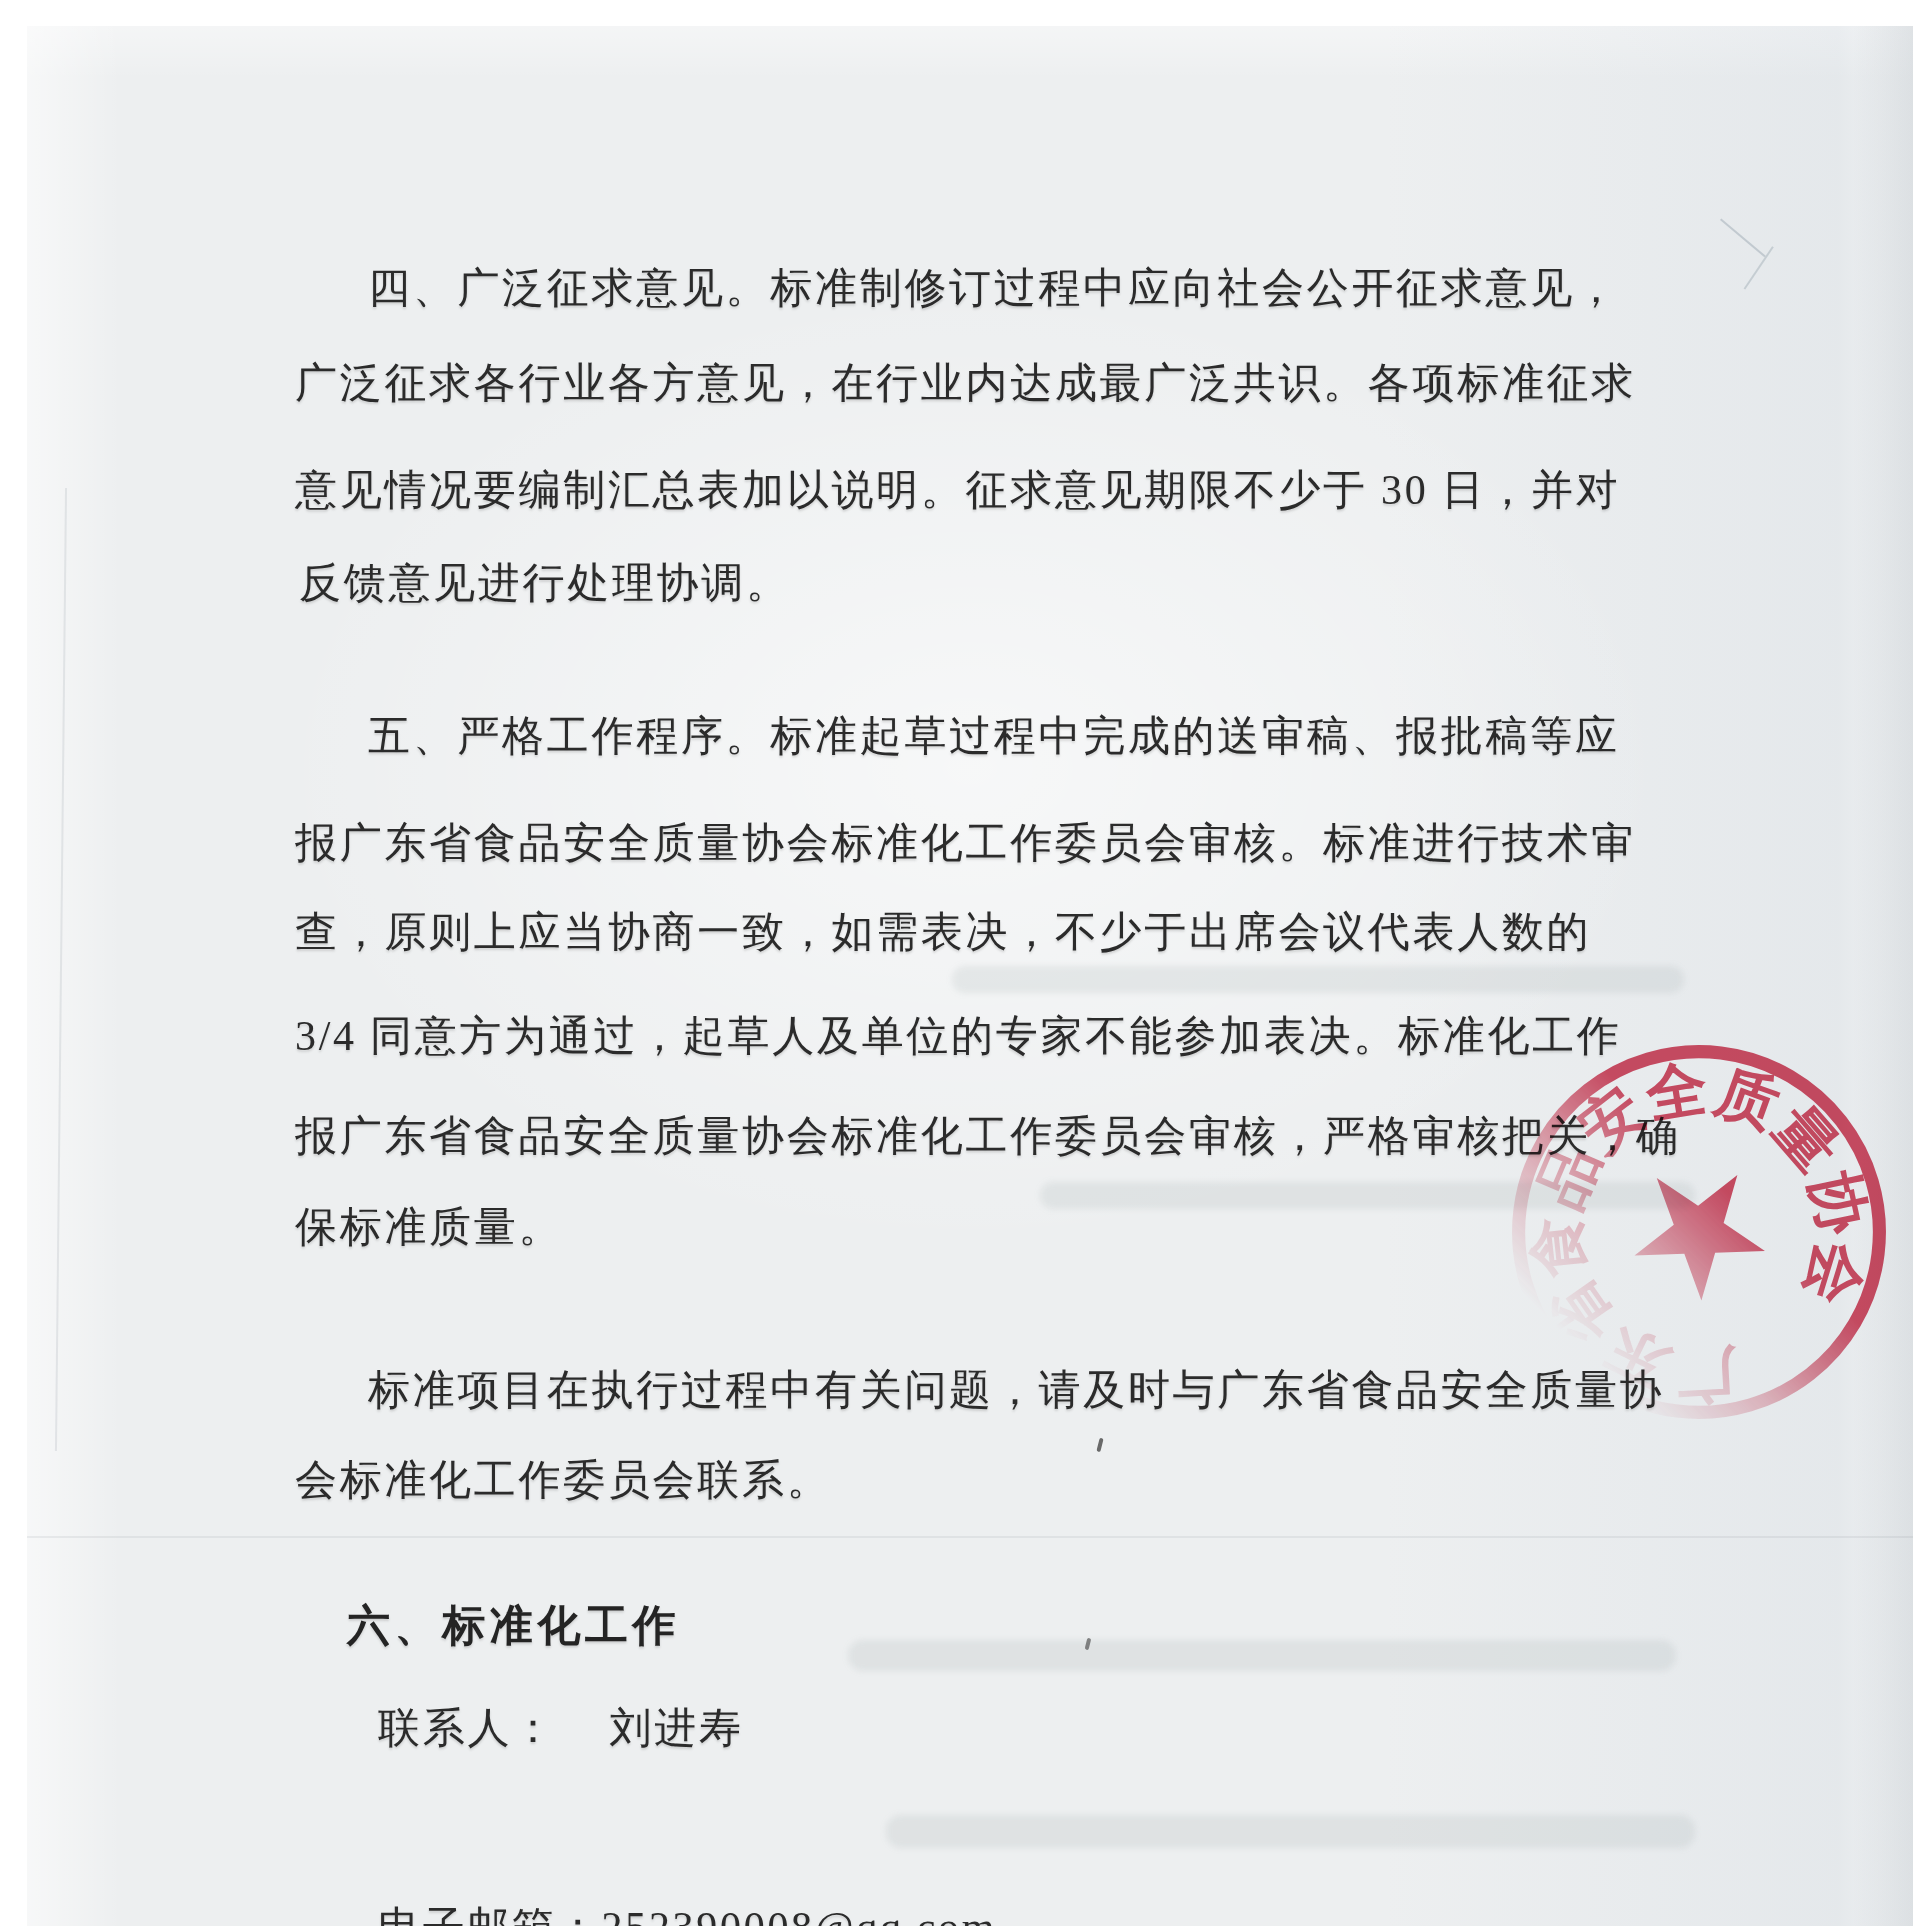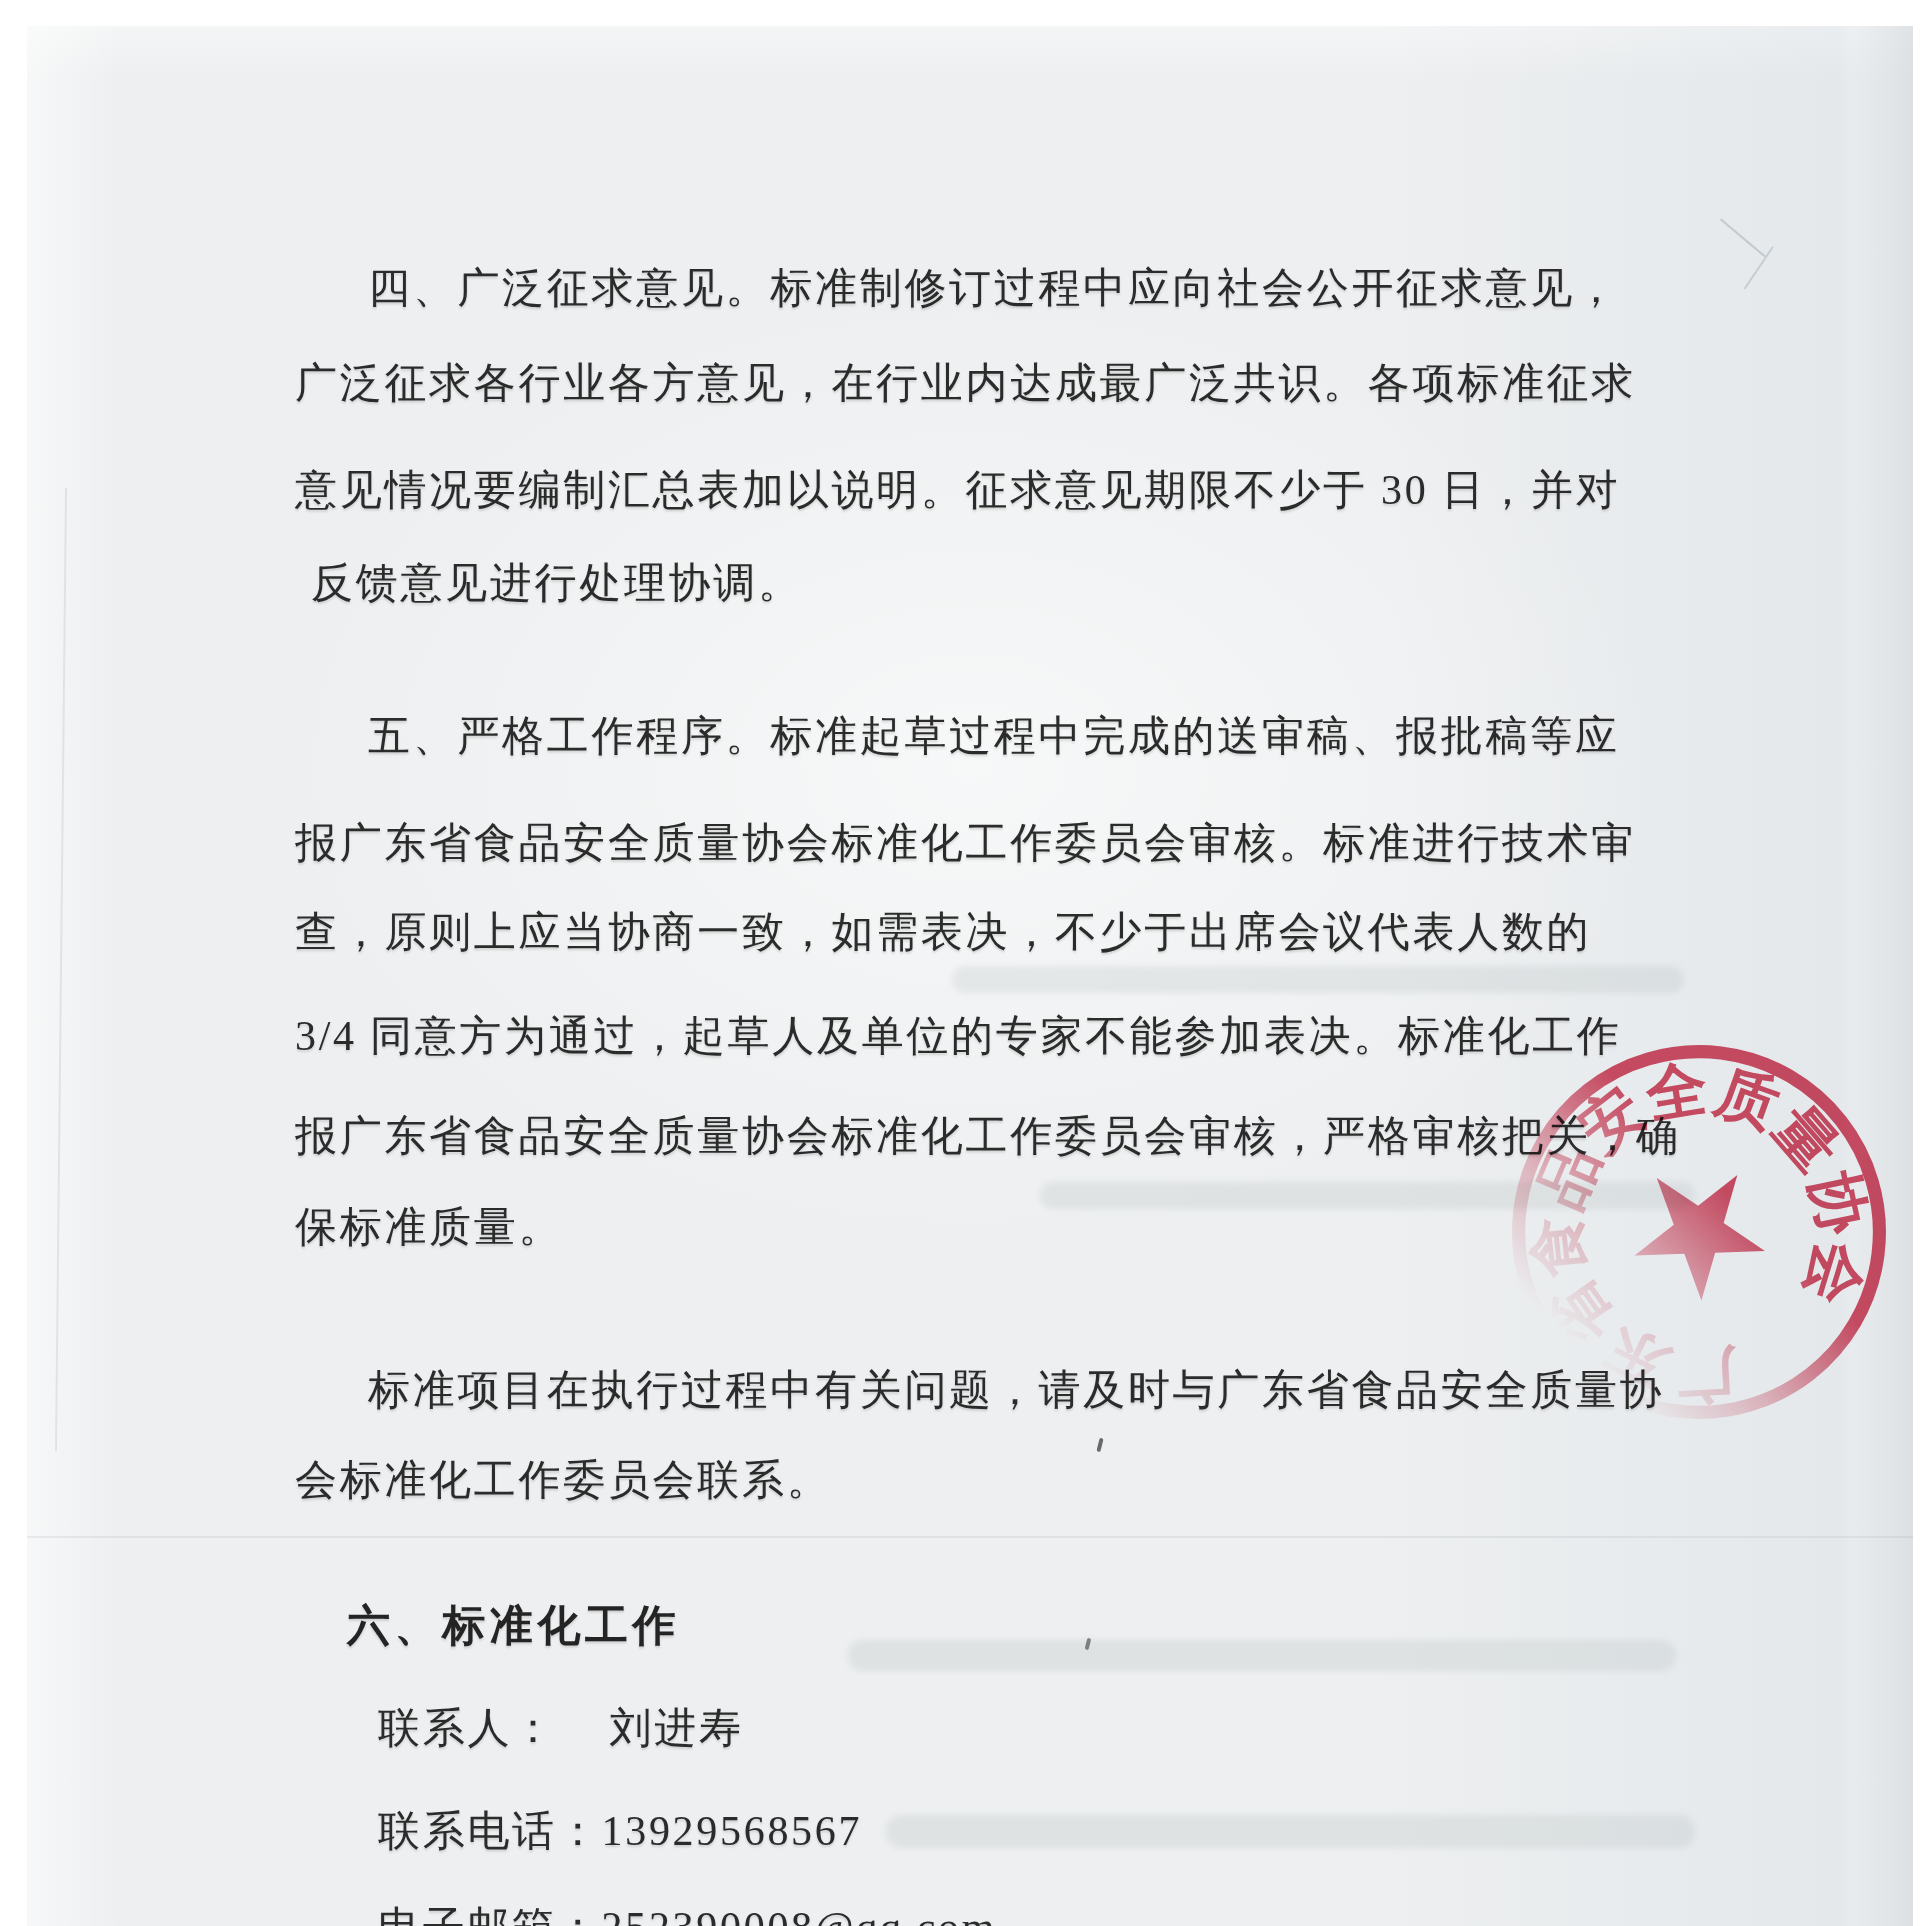--- a/index.html
+++ b/index.html
@@ -22,21 +22,21 @@
   }
   
   .line{
     position:absolute;white-space:pre;z-index:2;
     color:#2b2b2b;font-size:42px;letter-spacing:2.7px;
     text-shadow:0 1.5px 2.3px rgba(60,60,60,.18);
   }
   .bl0{left:341px;top:234px}
   .bl1{left:268px;top:329px}
   .bl2{left:268px;top:436px}
-  .bl3{left:284px;top:529px}
+  .bl3{left:272px;top:529px}
   .bl4{left:341px;top:682px}
   .bl5{left:268px;top:789px}
   .bl6{left:268px;top:878px}
   .bl7{left:268px;top:982px}
   .bl8{left:268px;top:1082px}
   .bl9{left:268px;top:1173px}
   .bl10{left:341px;top:1336px}
   .bl11{left:268px;top:1426px}
   .heading{
     left:320px;top:1571px;
@@ -86,21 +86,20 @@
   <div class="line bl6">查，原则上应当协商一致，如需表决，不少于出席会议代表人数的</div>
   <div class="line bl5">报广东省食品安全质量协会标准化工作委员会审核。标准进行技术审</div>
   <div class="line bl7">3/4 同意方为通过，起草人及单位的专家不能参加表决。标准化工作</div>
   <div class="line bl8">报广东省食品安全质量协会标准化工作委员会审核，严格审核把关，确</div>
   <div class="line bl9">保标准质量。</div>
   <div class="line bl10">标准项目在执行过程中有关问题，请及时与广东省食品安全质量协</div>
   <div class="line bl11">会标准化工作委员会联系。</div>
 
   <div class="line heading">六、标准化工作</div>
   <div class="line cl0">联系人：    刘进寿</div>
-  <div class="line cl1">联系电话：13929568567</div>
   <div class="line cl2">电子邮箱：252390008@qq.com</div>
 
   <svg class="stamp stamp-right" width="424" height="424" viewBox="0 0 1100 1100">
     <g transform="rotate(-38 550 550)">
       <circle cx="550" cy="550" r="468" fill="none" stroke="#d23752" stroke-width="34"></circle>
       <polygon fill="#d23752" points="550,372 590,495 719.3,495 614.7,571 654.6,694 550,618 445.4,694 485.3,571 380.7,495 510,495"></polygon>
       <g fill="#d23752">
         <text x="550" y="235" transform="rotate(-145 550 550)">广</text>
         <text x="550" y="235" transform="rotate(-116 550 550)">东</text>
         <text x="550" y="235" transform="rotate(-87 550 550)">省</text>

